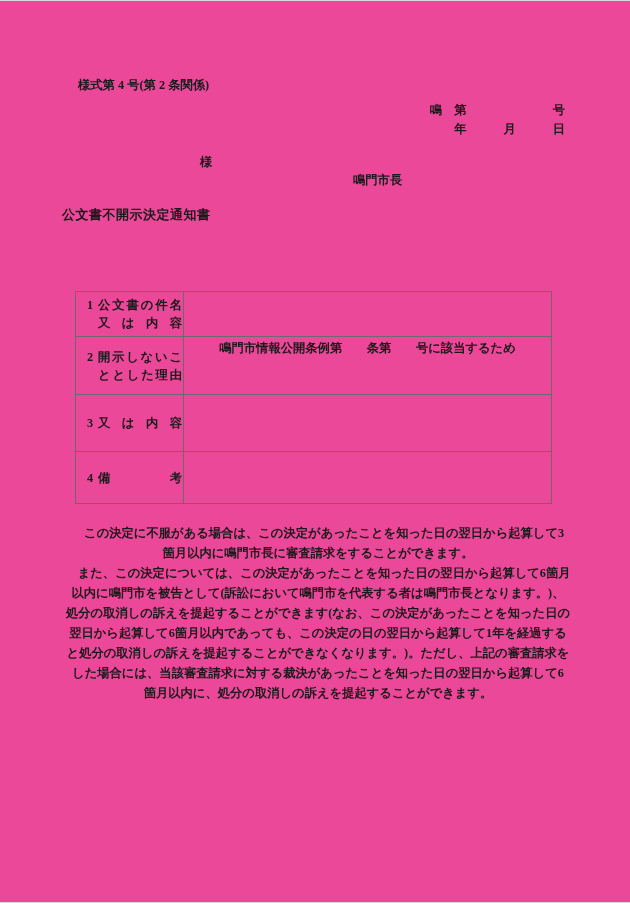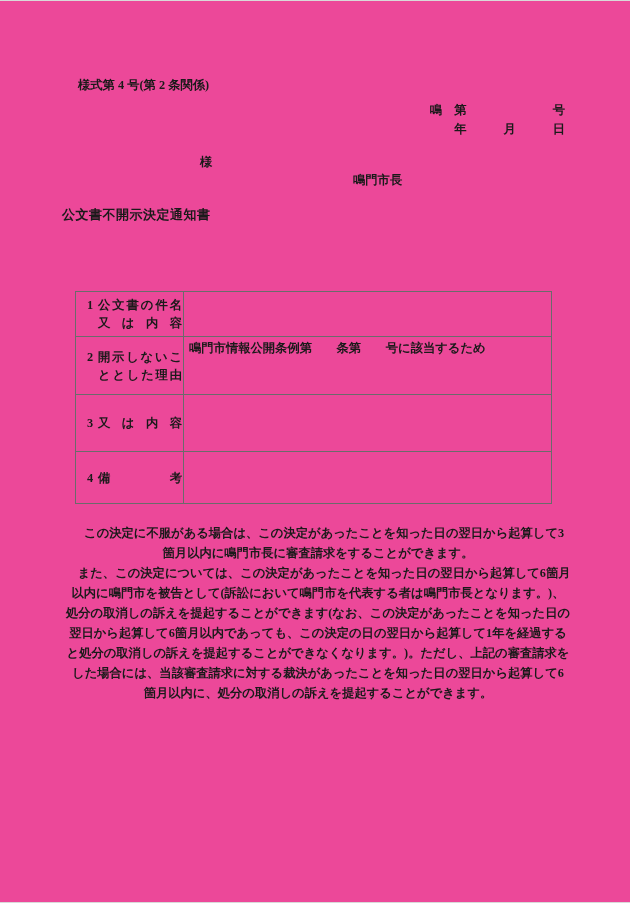--- a/index.html
+++ b/index.html
@@ -51,20 +51,21 @@
   .llines { width:84px; }
   .lline {
     line-height:18px;
     text-align:justify; text-align-last:justify;
   }
   .ccell {
     flex:1 1 auto;
     padding:2px 5px;
     line-height:18px;
     white-space:pre-wrap;
+    text-align:center;
   }
   
   .notes {
     position:absolute; left:62px; top:522px; width:512px;
     line-height:20px;
   }
   .notes p { white-space:pre-wrap;text-align:center; }
 </style>
 </head>
 <body>

